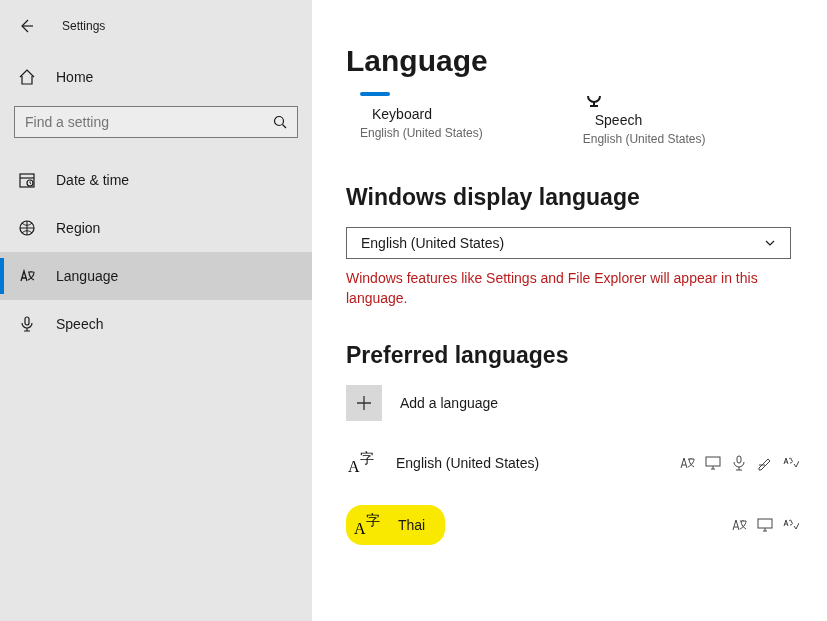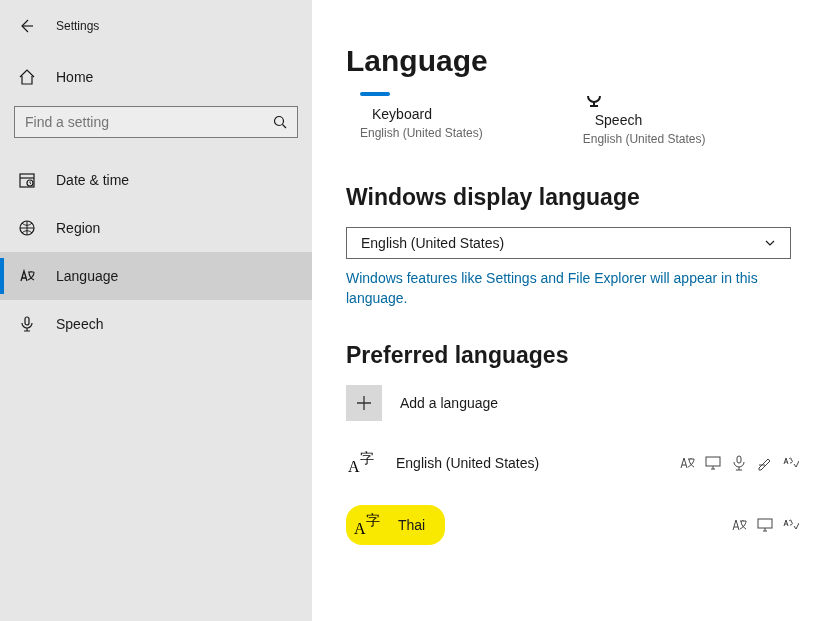--- a/index.html
+++ b/index.html
@@ -16,21 +16,21 @@
   
   .sidebar {
     width: 312px;
     height: 100%;
     background: #e6e6e6;
     padding-top: 18px;
   }
   .back-row {
     display: flex;
     align-items: center;
-    gap: 22px;
+    gap: 28px;
     padding: 0 18px 22px 18px;
   }
   .back-row .title { font-size: 12px; }
   .icon { display: inline-flex; align-items: center; justify-content: center; }
   .home-row {
     display: flex;
     align-items: center;
     gap: 20px;
     padding: 12px 18px;
     cursor: pointer;
@@ -99,21 +99,21 @@
     width: 445px;
     height: 32px;
     border: 1px solid #666;
     display: flex;
     align-items: center;
     justify-content: space-between;
     padding: 0 14px;
     margin-bottom: 10px;
     cursor: pointer;
   }
-  .desc { font-size: 14px; color: #0369a1; line-height: 1.4; margin-bottom: 34px; max-width: 450px;}
+  .desc { font-size: 14px; color: #b91c1c; line-height: 1.4; margin-bottom: 34px; max-width: 450px;}
   .addlang {
     display: flex; align-items: center; gap: 18px;
     margin-bottom: 20px; cursor: pointer;
   }
   .plusbox {
     width: 36px; height: 36px; background: #d8d8d8;
     display: flex; align-items: center; justify-content: center;
     font-size: 20px; color: #333;
   }
   .lang-row {

